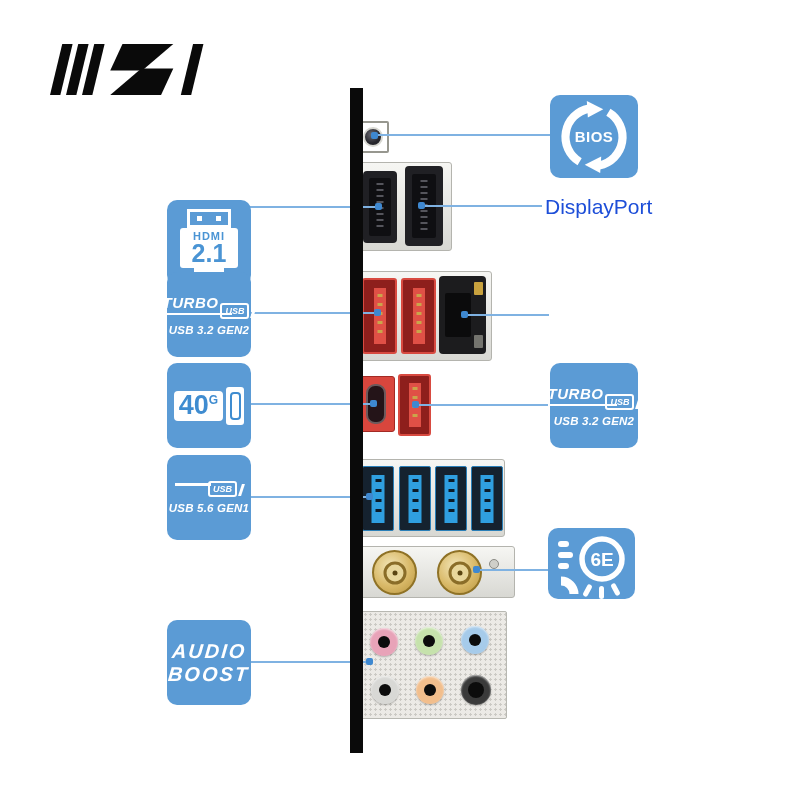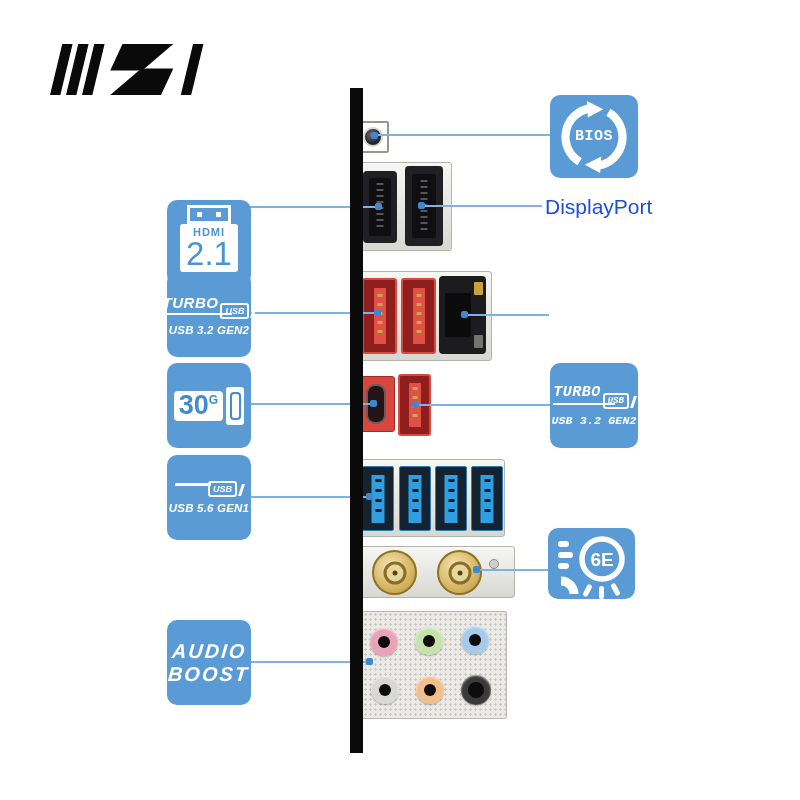--- a/index.html
+++ b/index.html
@@ -2,21 +2,21 @@
 <html><head>
 <meta charset="utf-8">
 <style>
   html,body{margin:0;padding:0;}
   body{width:800px;height:800px;background:#ffffff;font-family:"Liberation Sans",sans-serif;position:relative;overflow:hidden;}
   .abs{position:absolute;}
 
   
   .bbox{position:absolute;width:84px;height:85px;background:#5B9BD5;border-radius:10px;
         color:#fff;display:flex;flex-direction:column;align-items:center;justify-content:center;z-index:6;}
-  .bbox-r{width:88px;font-family:Liberation Mono, monospace;}
+  .bbox-r{width:88px;}
 
   
   .cline{position:absolute;height:2px;background:#7FB2E2;z-index:3;}
   .cdot{position:absolute;width:7px;height:7px;background:#3E88D0;border-radius:2px;z-index:5;}
 
   
   .io-bar{position:absolute;left:350px;top:88px;width:13px;height:665px;background:#0a0a0a;z-index:4;}
 
   
   .plate{position:absolute;background:linear-gradient(180deg,#f6f6f3,#d8d8d3);border:1px solid #b4b4ae;border-radius:3px;z-index:2;}
@@ -40,21 +40,21 @@
            background:radial-gradient(circle at 40% 35%,#f2e6b8,#d9b968 55%,#b9953f);border:2px solid #8f7226;}
   .antenna .ring{position:absolute;left:50%;top:50%;transform:translate(-50%,-50%);width:17px;height:17px;border-radius:50%;
            border:3px solid #8a6d28;background:#e8d79c;}
   .antenna .pin{position:absolute;left:50%;top:50%;transform:translate(-50%,-50%);width:5px;height:5px;border-radius:50%;background:#5a4512;}
 
   
   .hdmi-top{width:38px;height:13px;border:3px solid #fff;display:flex;align-items:center;justify-content:space-around;}
   .hdmi-top i{width:5px;height:5px;background:#fff;display:block;}
   .hdmi-body{width:58px;background:#fff;border-radius:3px;color:#4a94d4;text-align:center;padding:2px 0 3px;}
   .hdmi-word{font-weight:800;font-size:11px;letter-spacing:1px;}
-  .hdmi-ver{font-weight:400;font-size:33px;line-height:.95;}
+  .hdmi-ver{font-weight:700;font-size:25px;line-height:.95;}
   .hdmi-tab{width:30px;height:8px;background:#fff;border-radius:0 0 4px 4px;}
 
   .tu-top{display:flex;align-items:flex-end;}
   .tu-word{font-style:italic;font-weight:800;font-size:15px;letter-spacing:.5px;border-bottom:2.5px solid #fff;padding:0 14px 2px 0;}
   .usb-chip{border:2px solid #fff;border-radius:3px;font-style:italic;font-weight:800;font-size:9px;padding:1px 3px;margin-left:-12px;margin-bottom:-4px;background:transparent;}
   .usb-slash{width:3px;height:12px;background:#fff;transform:skewX(-18deg);margin-left:3px;margin-bottom:-3px;display:block;}
   .tu-label{font-style:italic;font-weight:800;font-size:11.5px;margin-top:9px;letter-spacing:.2px;}
 
   .g20-row{display:flex;align-items:center;}
   .g20-main{background:#fff;border-radius:4px;color:#3f8cd0;font-weight:800;font-size:27px;padding:1px 5px 2px;line-height:1;}
@@ -252,21 +252,21 @@
         <span class="tu-word">TURBO</span>
         <span class="usb-chip">USB</span>
         <span class="usb-slash"></span>
       </div>
       <div class="tu-label">USB 3.2 GEN2</div>
     </div>
   </div>
 
   <div class="bbox" style="left:167px;top:363px;">
     <div class="g20-row">
-      <div class="g20-main"><span>30</span><sup>G</sup></div>
+      <div class="g20-main"><span>40</span><sup>G</sup></div>
       <div class="g20-plug">
           <div class="g20-slot"></div>
         </div>
     </div>
   </div>
 
   <div class="bbox" style="left:167px;top:455px;">
     <div style="display:flex;flex-direction:column;align-items:center;">
       <div class="g1-top">
         <span class="g1-line"></span>

